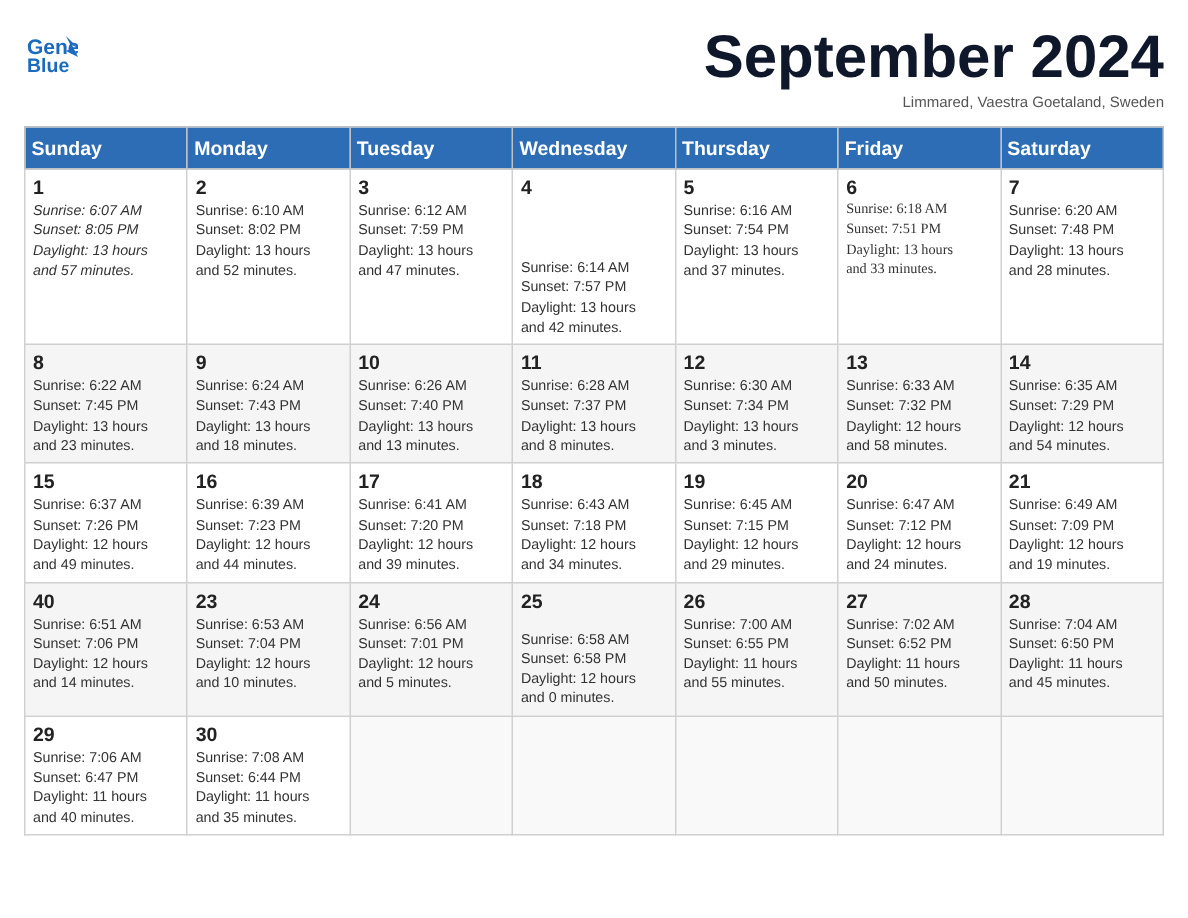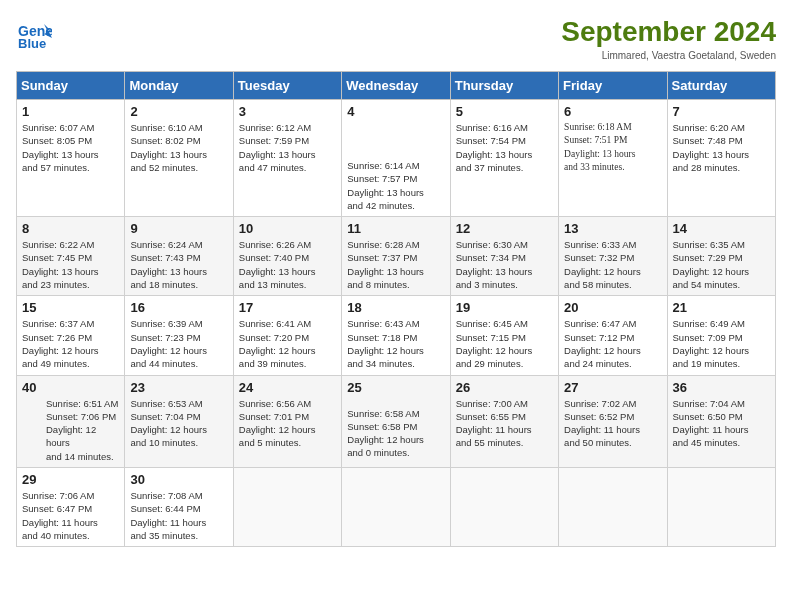--- a/index.html
+++ b/index.html
@@ -22,23 +22,23 @@
       gap: 4px;
     }
     .logo-icon {
       width: 36px;
       height: 36px;
     }
     .title-area {
       text-align: right;
     }
     .month-title {
-      font-size: 28px;
+      font-size: 40px;
       font-weight: bold;
-      color: #4d7c0f;
+      color: #0f172a;
     }
     .location-title {
       font-size: 10px;
       color: #555;
       margin-top: 2px;
     }
     table {
       width: 100%;
       border-collapse: collapse;
       font-size: 10.5px;
@@ -105,21 +105,21 @@
         <th>Wednesday</th>
         <th>Thursday</th>
         <th>Friday</th>
         <th>Saturday</th>
       </tr>
   </thead>
   <tbody id="calendar-body">
   <tr>
         <td>
           <span class="day-number">1</span>
-          <div class="day-info" style="white-space: pre-line;">Sunrise: 6:07 AM
+          <div class="day-info" style="white-space: pre-line; font-style: italic;">Sunrise: 6:07 AM
 Sunset: 8:05 PM
 Daylight: 13 hours
 and 57 minutes.</div>
         </td>
         <td>
           <span class="day-number">2</span>
           <div class="day-info" style="white-space: pre-line;">Sunrise: 6:10 AM
 Sunset: 8:02 PM
 Daylight: 13 hours
 and 52 minutes.</div>
@@ -258,21 +258,21 @@
           <span class="day-number">21</span>
           <div class="day-info" style="white-space: pre-line;">Sunrise: 6:49 AM
 Sunset: 7:09 PM
 Daylight: 12 hours
 and 19 minutes.</div>
         </td>
       </tr>
       <tr>
         <td>
           <span class="day-number">40</span>
-          <div class="day-info" style="white-space: pre-line; margin-left: 24px;">Sunrise: 6:51 AM
+          <div class="day-info" style="white-space: pre-line;">Sunrise: 6:51 AM
 Sunset: 7:06 PM
 Daylight: 12 hours
 and 14 minutes.</div>
         </td>
         <td>
           <span class="day-number">23</span>
           <div class="day-info" style="white-space: pre-line;">Sunrise: 6:53 AM
 Sunset: 7:04 PM
 Daylight: 12 hours
 and 10 minutes.</div>
@@ -299,21 +299,21 @@
 and 55 minutes.</div>
         </td>
         <td>
           <span class="day-number">27</span>
           <div class="day-info" style="white-space: pre-line;">Sunrise: 7:02 AM
 Sunset: 6:52 PM
 Daylight: 11 hours
 and 50 minutes.</div>
         </td>
         <td>
-          <span class="day-number">36</span>
+          <span class="day-number">28</span>
           <div class="day-info" style="white-space: pre-line;">Sunrise: 7:04 AM
 Sunset: 6:50 PM
 Daylight: 11 hours
 and 45 minutes.</div>
         </td>
       </tr>
       <tr>
         <td>
           <span class="day-number">29</span>
           <div class="day-info" style="white-space: pre-line;">Sunrise: 7:06 AM

